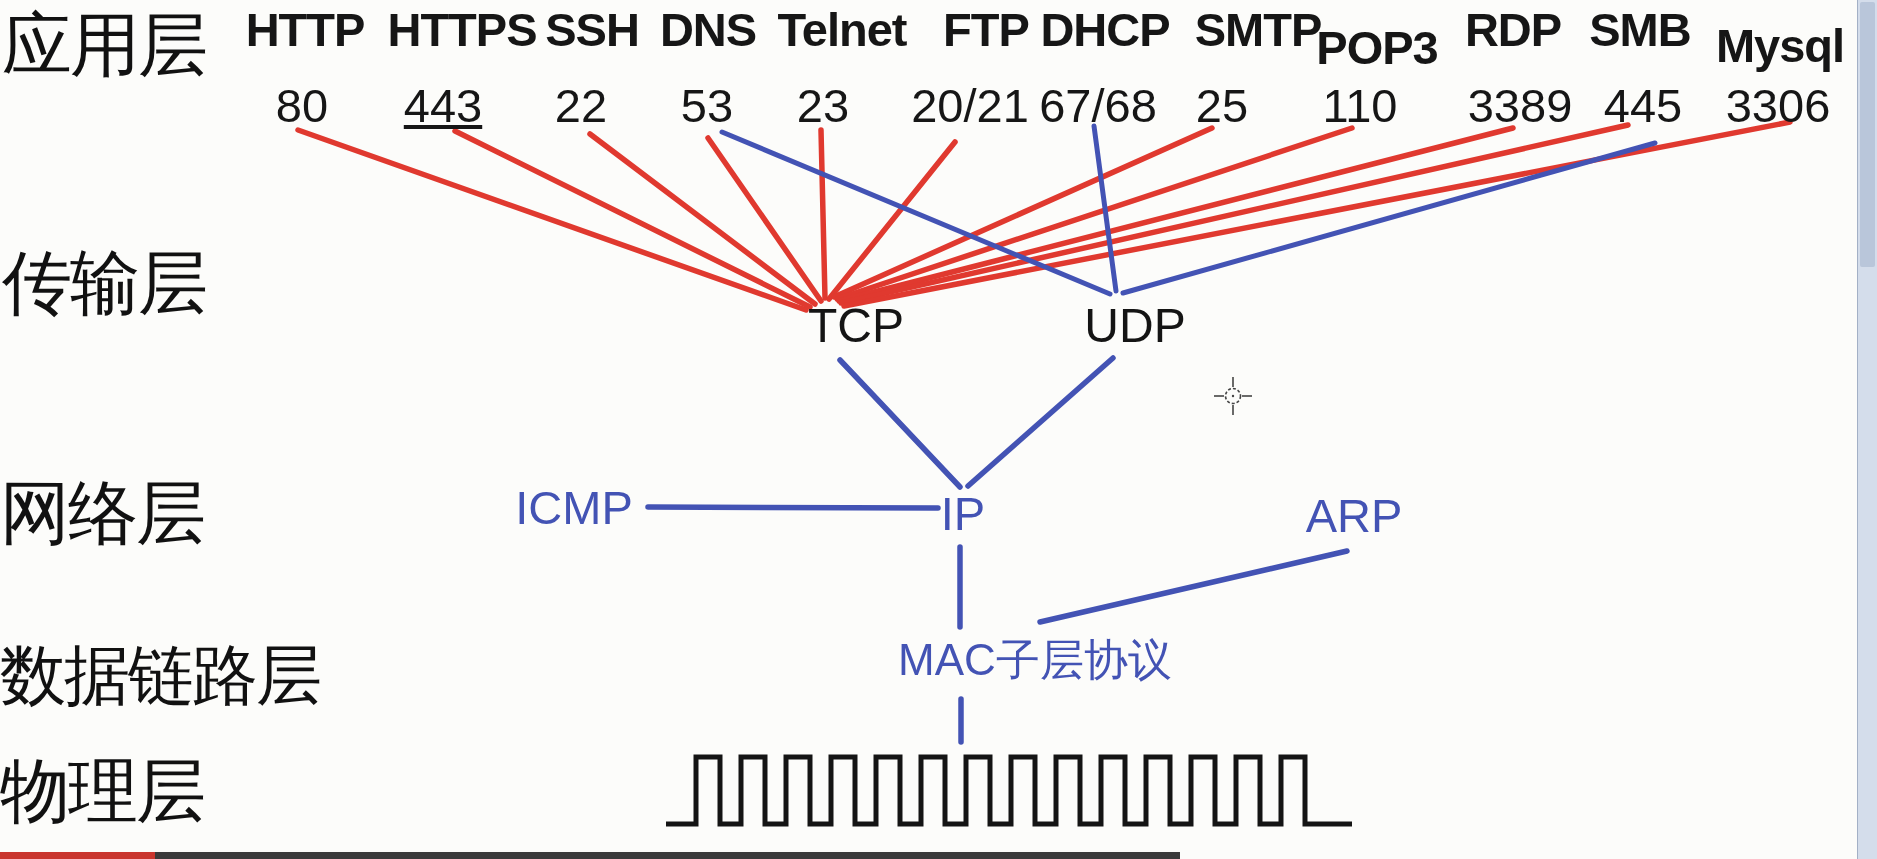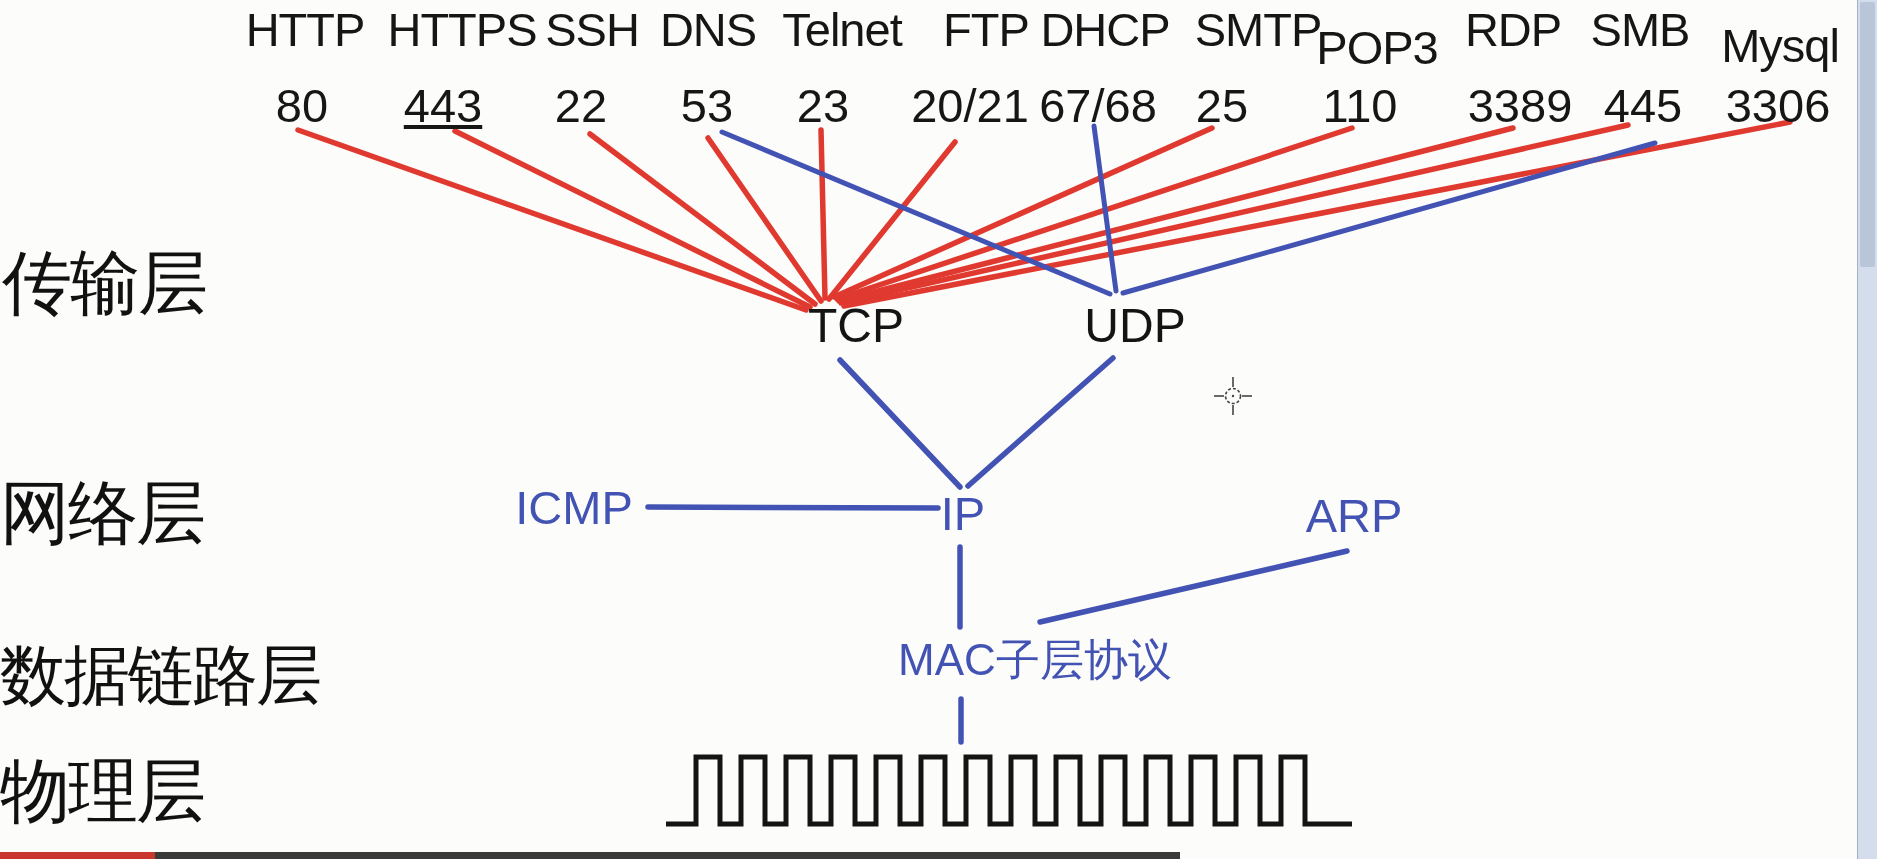--- a/index.html
+++ b/index.html
@@ -6,21 +6,21 @@
   #stage{
     position:relative;
     width:1877px;height:859px;
     background:#fcfcfa;
     overflow:hidden;
     font-family:"Liberation Sans","DejaVu Sans",sans-serif;
     color:#161616;
   }
   .lbl{position:absolute;white-space:nowrap;line-height:1;}
   .cx{transform:translateX(-50%);}
-  .proto-name{font-size:47px;font-weight:400;letter-spacing:-1px;}
+  .proto-name{font-size:47px;font-weight:700;letter-spacing:-1px;}
   .proto-port{font-size:47px;font-weight:400;}
   .layer-label{font-size:70px;font-weight:500;color:#111;letter-spacing:-2px;}
   .layer-label.small{font-size:66px;}
   .t-node{font-size:48px;font-weight:500;color:#141414;}
   .blue-node{font-size:47px;font-weight:500;}
   .mac-node{font-size:44px;font-weight:500;}
   #lines-svg{position:absolute;left:0;top:0;width:1877px;height:859px;}
   #cursor{position:absolute;transform:translate(-50%,-50%);}
   #scrollbar{position:absolute;top:0;right:0;height:859px;border-left:1px solid #a3b0c6;}
   #scrollbar-thumb{position:absolute;left:2px;right:2px;border-radius:2px;}
@@ -48,20 +48,21 @@
       <line x1="1655" y1="143" x2="1123" y2="293" stroke="#4353b4" stroke-width="5" stroke-linecap="round"></line>
       <line x1="840" y1="360" x2="960" y2="487" stroke="#4353b4" stroke-width="5.5" stroke-linecap="round"></line>
       <line x1="1113" y1="358" x2="968" y2="486" stroke="#4353b4" stroke-width="5.5" stroke-linecap="round"></line>
       <line x1="648" y1="507" x2="938" y2="508" stroke="#4353b4" stroke-width="5.5" stroke-linecap="round"></line>
       <line x1="1347" y1="551" x2="1040" y2="622" stroke="#4353b4" stroke-width="5.5" stroke-linecap="round"></line>
       <line x1="960" y1="547" x2="960" y2="627" stroke="#4353b4" stroke-width="5.5" stroke-linecap="round"></line>
       <line x1="961" y1="699" x2="961" y2="742" stroke="#4353b4" stroke-width="5.5" stroke-linecap="round"></line>
       <path d="M 666 824 h 30 V 757 h 24 V 824 h 21 V 757 h 24 V 824 h 21 V 757 h 24 V 824 h 21 V 757 h 24 V 824 h 21 V 757 h 24 V 824 h 21 V 757 h 24 V 824 h 21 V 757 h 24 V 824 h 21 V 757 h 24 V 824 h 21 V 757 h 24 V 824 h 21 V 757 h 24 V 824 h 21 V 757 h 24 V 824 h 21 V 757 h 24 V 824 h 21 V 757 h 24 V 824 h 21 V 757 h 24 V 824 h 47" fill="none" stroke="#141414" stroke-width="5"></path>
     </svg>
 
+  <div class="lbl layer-label" style="left: 2px; top: 10px;">应用层</div>
   <div class="lbl layer-label" style="left: 0px; top: 478px;">网络层</div>
   <div class="lbl layer-label" style="left: 2px; top: 248px;">传输层</div>
   <div class="lbl layer-label" style="left: 0px; top: 756px;">物理层</div>
   <div class="lbl layer-label small" style="left: 0px; top: 642px;">数据链路层</div>
 
   <div class="lbl cx proto-name" style="left: 305px; top: 6px;">HTTP</div>
   <div class="lbl cx proto-name" style="left: 462px; top: 6px;">HTTPS</div>
   <div class="lbl cx proto-name" style="left: 592px; top: 6px;">SSH</div>
   <div class="lbl cx proto-name" style="left: 708px; top: 6px;">DNS</div>
   <div class="lbl cx proto-name" style="left: 842px; top: 6px;">Telnet</div>

